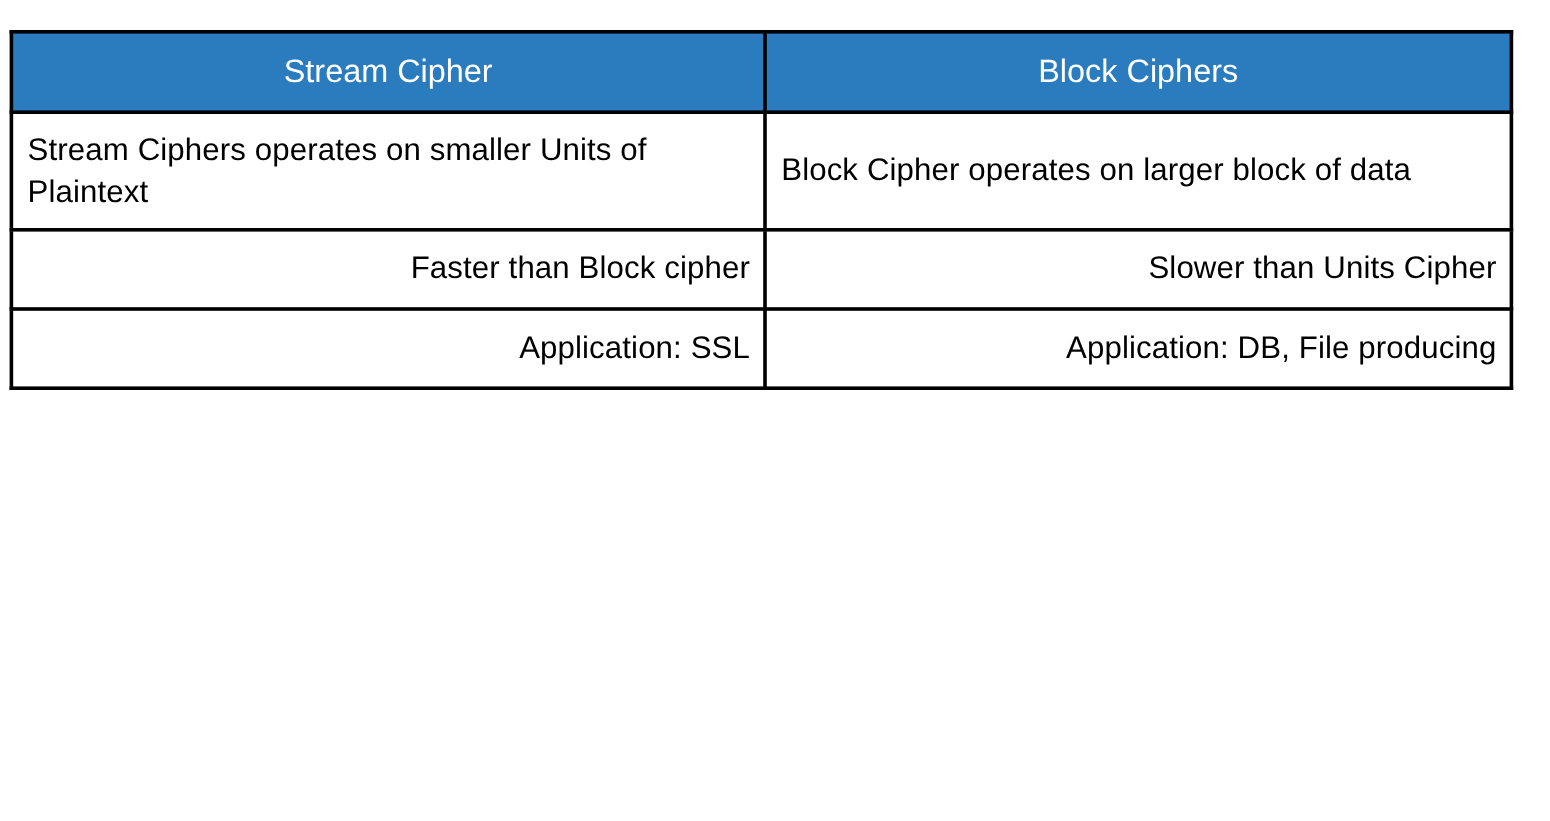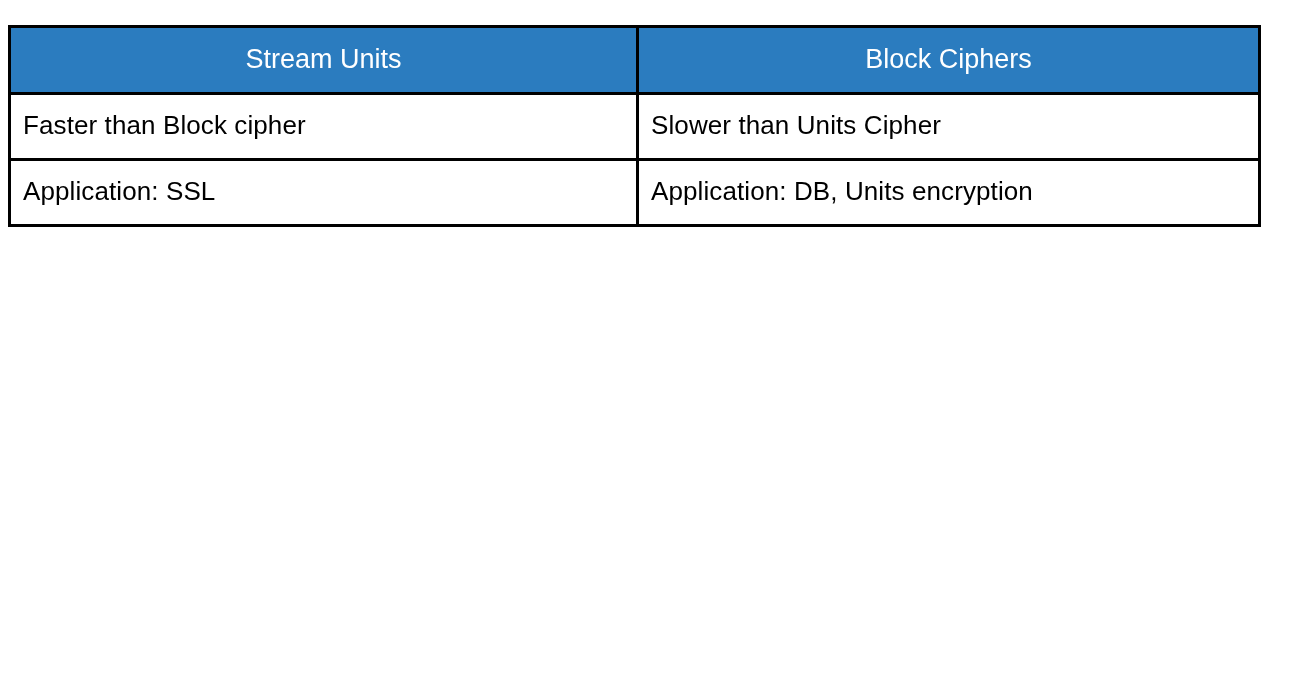--- a/index.html
+++ b/index.html
@@ -57,53 +57,57 @@
     font-size: 26px;
     font-weight: normal;
     text-align: left;
     padding: 9px 11px 11px 12px;
     line-height: 1.32;
     letter-spacing: 0.1px;
   }
 
   .comparison-table tbody tr.r-tall td { height: 98px; }
   .comparison-table tbody tr.r-tall3 td { height: 137px; }
-  .comparison-table tbody tr.r-short td { height: 66px; }
+  .comparison-table tbody tr.r-short td { height: 66px; text-align: right; }
 </style>
 </head>
 <body>
 
 <div class="page">
 
   <table class="comparison-table">
     <colgroup>
       <col class="col-left">
       <col class="col-right">
     </colgroup>
 
     <thead>
       <tr>
-        <th>Stream Units</th>
+        <th>Stream Cipher</th>
         <th>Block Ciphers</th>
       </tr>
     </thead>
 
     <tbody>
 
+      <tr class="r-tall">
+        <td>Stream Ciphers operates on smaller Units of Plaintext</td>
+        <td>Block Cipher operates on larger block of data</td>
+      </tr>
 
       <tr class="r-short">
         <td>Faster than Block cipher</td>
         <td>Slower than Units Cipher</td>
       </tr>
 
 
 
 
 
       <tr class="r-short">
         <td>Application: SSL</td>
-        <td>Application: DB, Units encryption</td>
+        <td>Application: DB, File producing</td>
       </tr>
 
     </tbody>
   </table>
 
 </div>
 
 </body></html>

